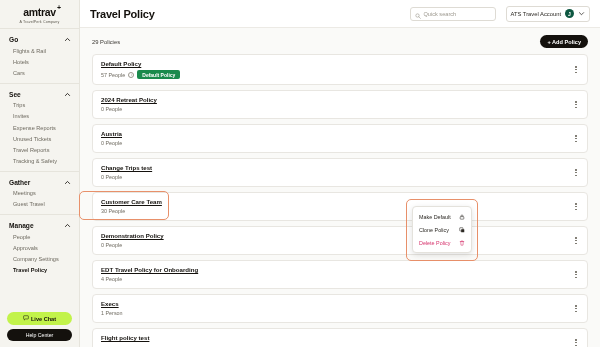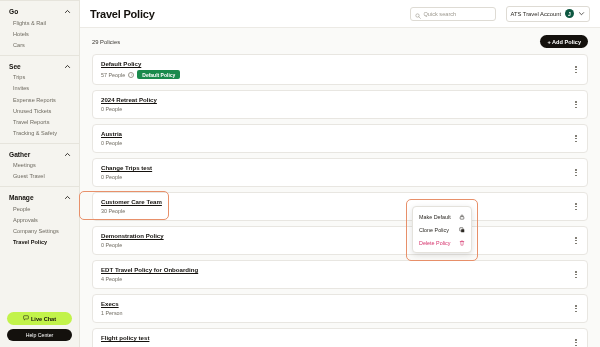--- a/index.html
+++ b/index.html
@@ -166,20 +166,26 @@
   .dd-item.danger { color: #d6336c; }
   .dd-ico { width: 7px; height: 7px; display: flex; align-items: center; justify-content: center; }
   .dd-ico svg { display: block; }
 </style>
 </head>
 <body>
 
 <div class="app">
 
   <aside class="sidebar">
+    <div class="logo-wrap">
+      <div class="logo-text">
+        <span>amtrav</span><span class="logo-plus">+</span>
+      </div>
+      <div class="logo-sub">A TravelPerk Company</div>
+    </div>
     <div class="sb-divider"></div>
 
     <div class="sb-group">
       <div class="sb-group-head">
         <span class="sb-group-title">Go</span>
         <span class="chev">
             <svg width="7" height="7" viewBox="0 0 10 10">
               <path d="M2 6.5 L5 3.5 L8 6.5" stroke="#14110d" stroke-width="1.2" fill="none" stroke-linecap="round" stroke-linejoin="round"></path>
             </svg>
           </span>

